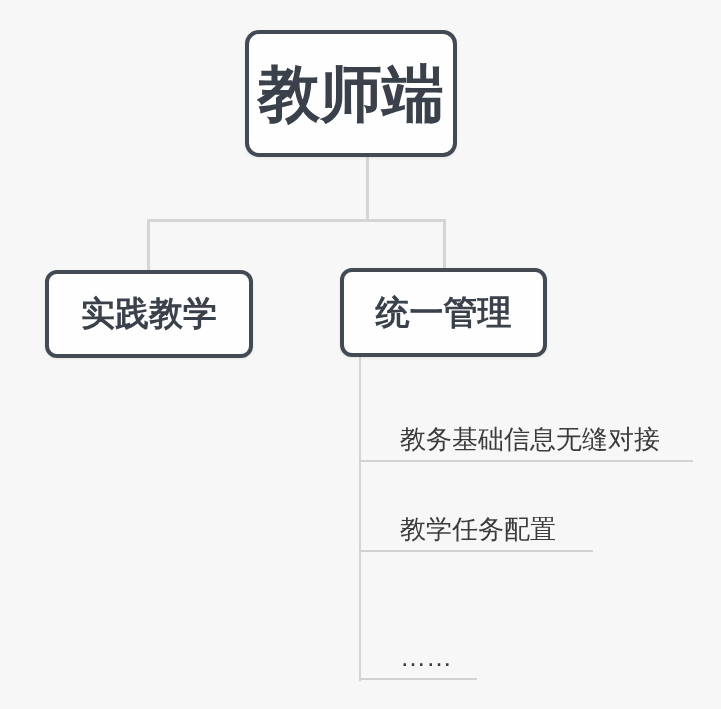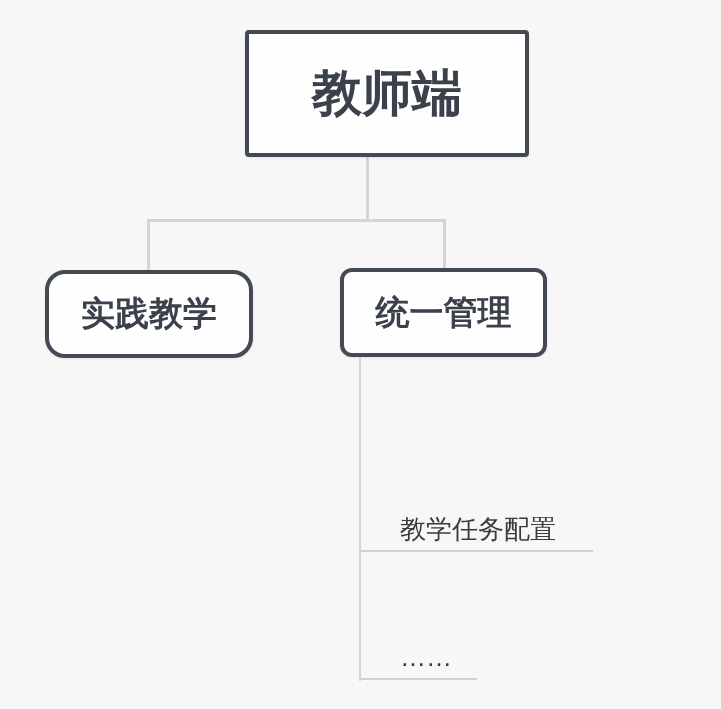--- a/index.html
+++ b/index.html
@@ -22,28 +22,28 @@
     border: 4px solid #434a54;
     display: flex;
     align-items: center;
     justify-content: center;
     color: #3b414b;
     font-weight: bold;
     box-shadow: 0 1px 3px rgba(0,0,0,0.08);
   }
   .node-root {
     left: 245px; top: 30px;
-    width: 284px; height: 127px;
-    border-radius: 4px;
-    font-size: 50px;
+    width: 212px; height: 127px;
+    border-radius: 14px;
+    font-size: 62px;
   }
   .node-child-left {
     left: 45px; top: 270px;
     width: 208px; height: 88px;
-    border-radius: 20px;
+    border-radius: 12px;
     font-size: 34px;
   }
   .node-child-right {
     left: 340px; top: 268px;
     width: 207px; height: 89px;
     border-radius: 12px;
     font-size: 34px;
   }
   .line {
     position: absolute;
@@ -88,20 +88,23 @@
   </div>
 
   <div class="node node-child-left">
     <span>实践教学</span>
   </div>
 
   <div class="node node-child-right">
     <span>统一管理</span>
   </div>
 
+  <div class="leaf-row leaf-row-1">
+    <span>教务基础信息无缝对接</span>
+  </div>
 
   <div class="leaf-row leaf-row-2">
     <span>教学任务配置</span>
   </div>
 
   <div class="leaf-row leaf-row-3">
     <span>……</span>
   </div>
 
 </div>

